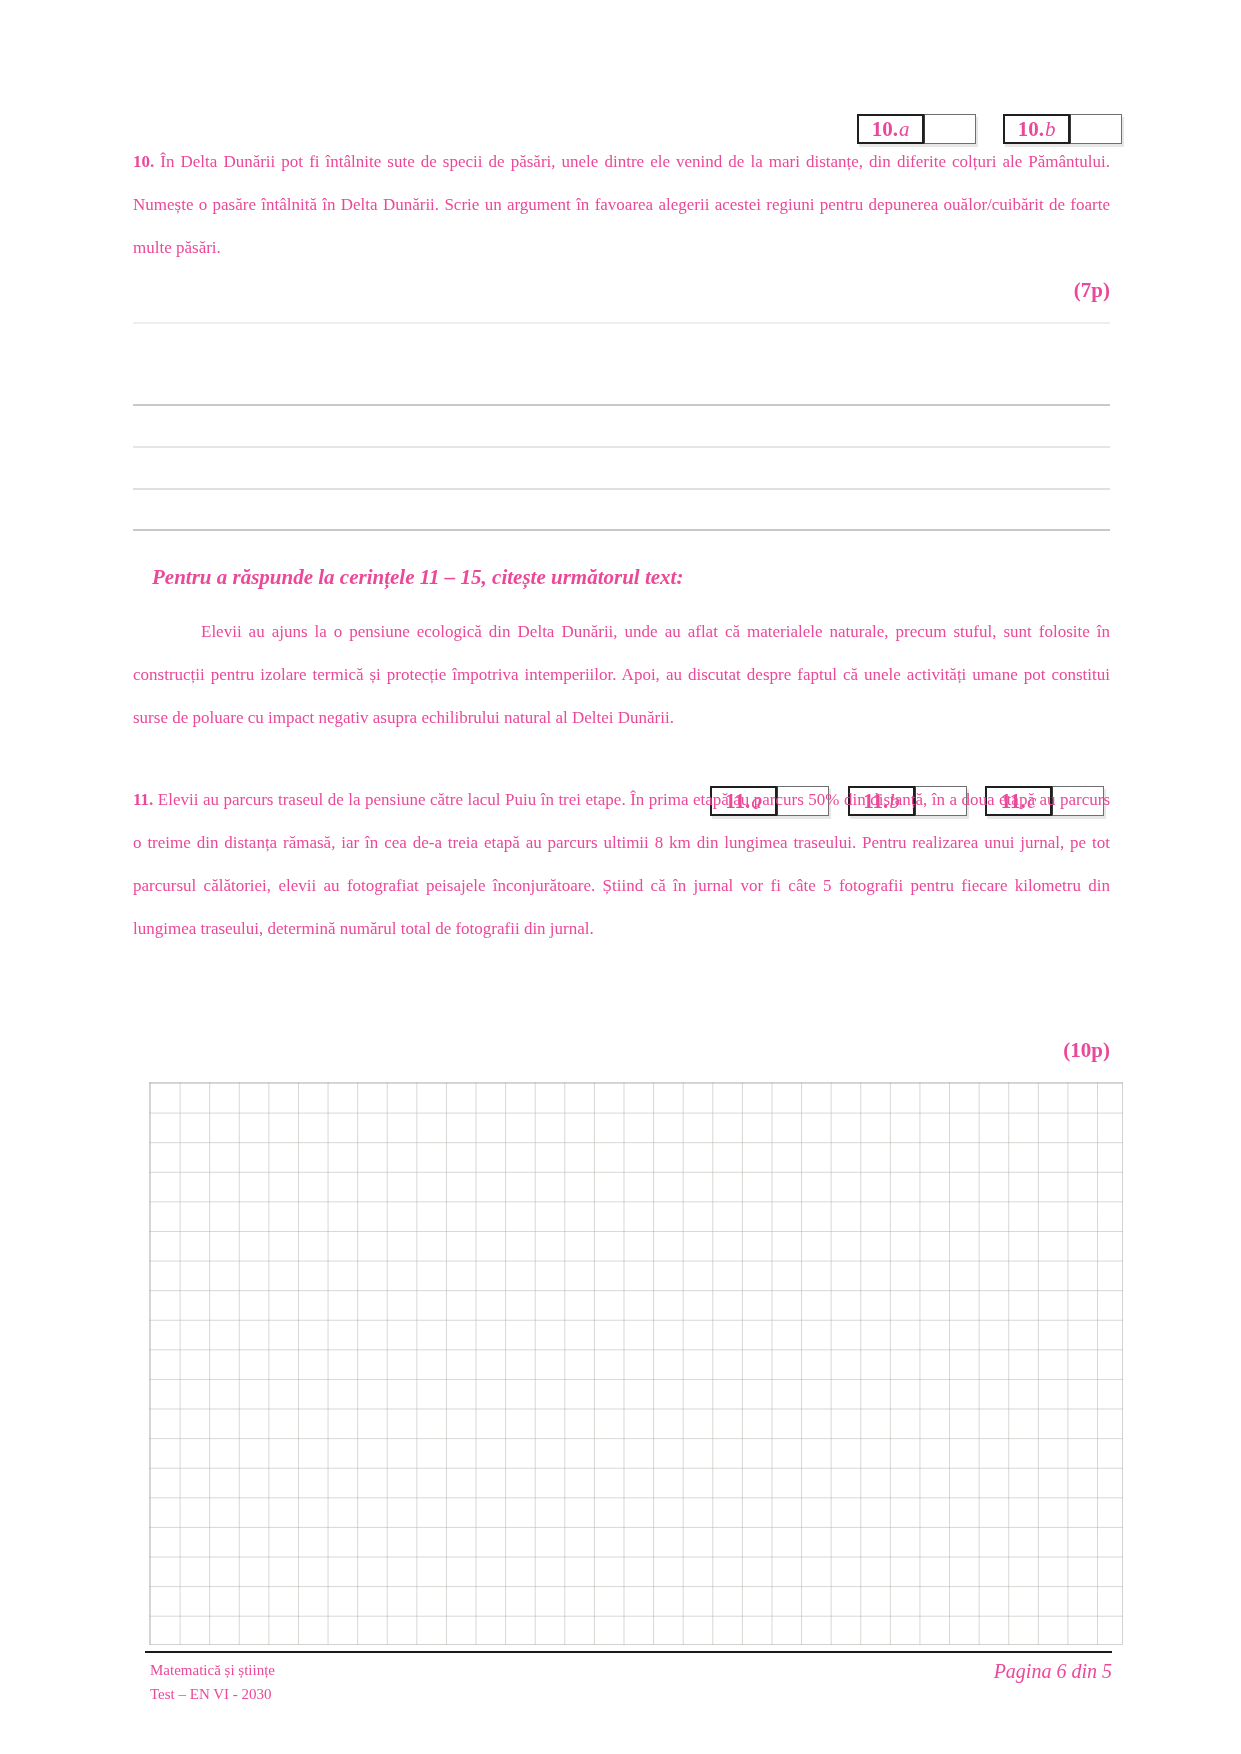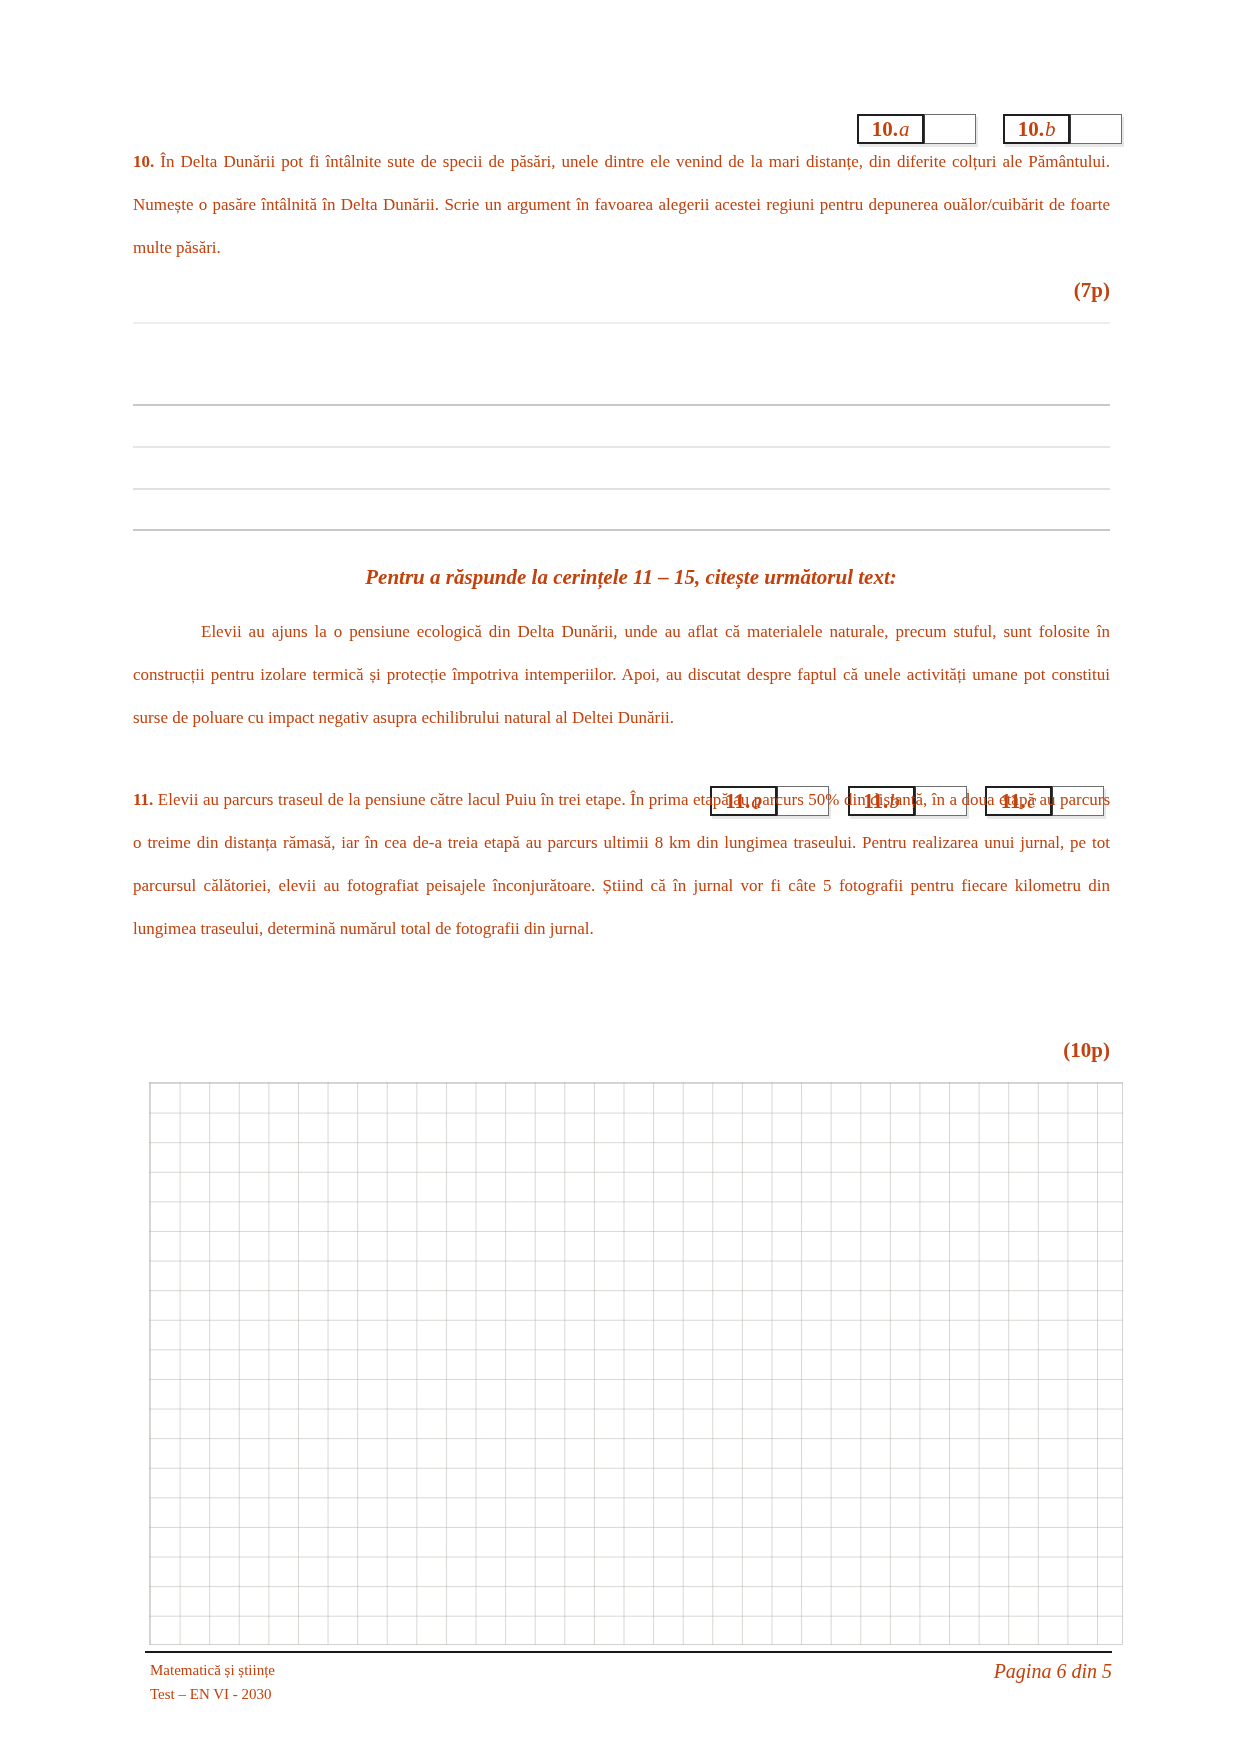--- a/index.html
+++ b/index.html
@@ -2,21 +2,21 @@
 <html><head>
 <meta charset="utf-8">
 <style>
   html,body{margin:0;padding:0;background:#ffffff;}
   #page{
     position:relative;
     width:1241px;
     height:1754px;
     background:#ffffff;
     font-family:"Liberation Serif", serif;
-    color:#c2410c;
+    color:#ec4899;
     overflow:hidden;
   }
   
   .para{
     position:absolute;
     left:133px;
     width:977px;
     font-size:17px;
     line-height:43px;
     text-align:justify;
@@ -57,21 +57,20 @@
   }
   
   .instruction{
     position:absolute;
     left:152px;
     width:958px;
     font-size:21px;
     line-height:43px;
     font-weight:bold;
     font-style:italic;
-    text-align:center;
   }
   
   .answer-line{
     position:absolute;
     left:133px;
     width:977px;
     height:0;
     border-top:2px solid #cccccb;
   }
   

